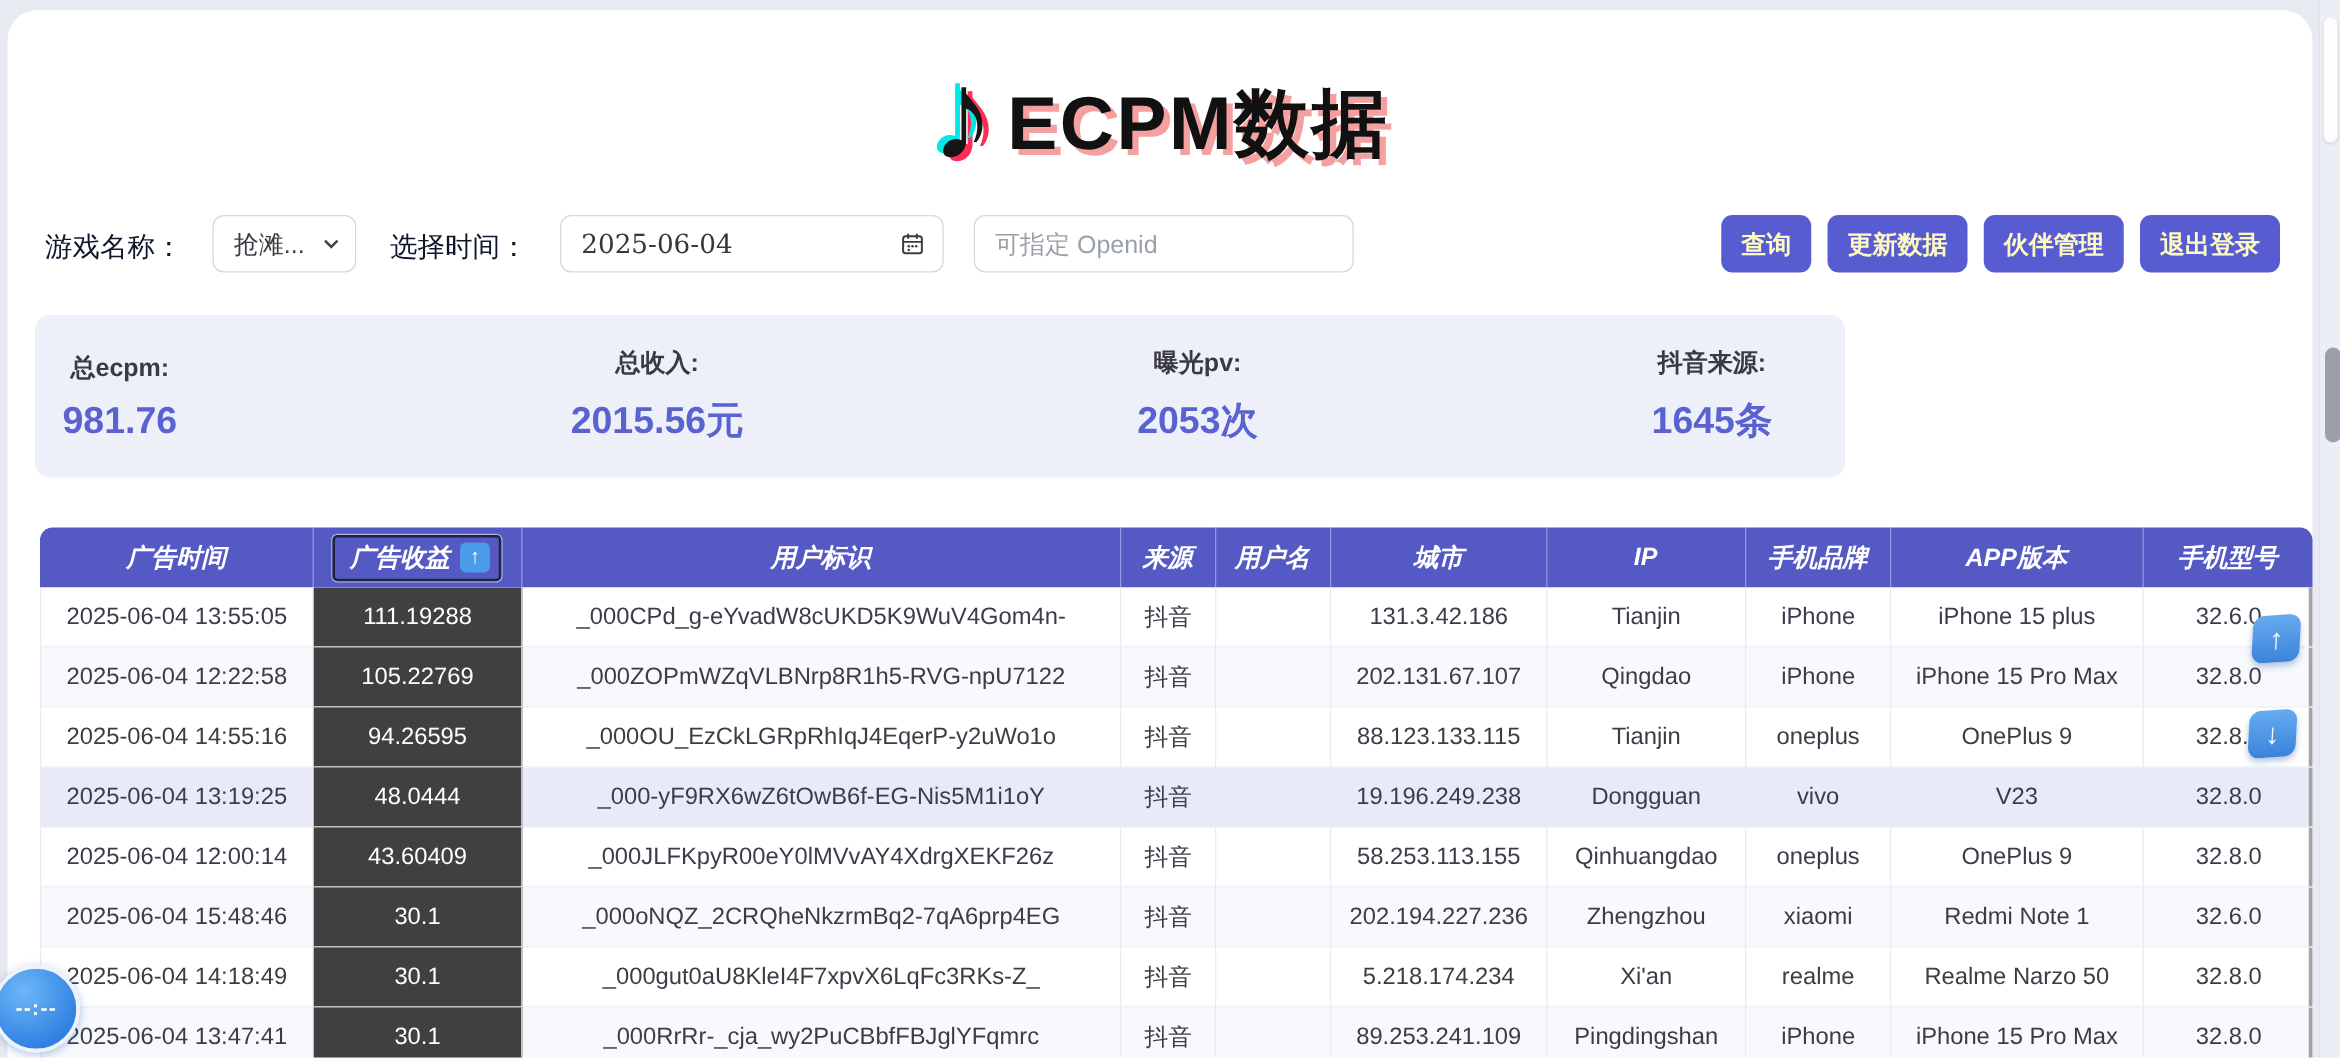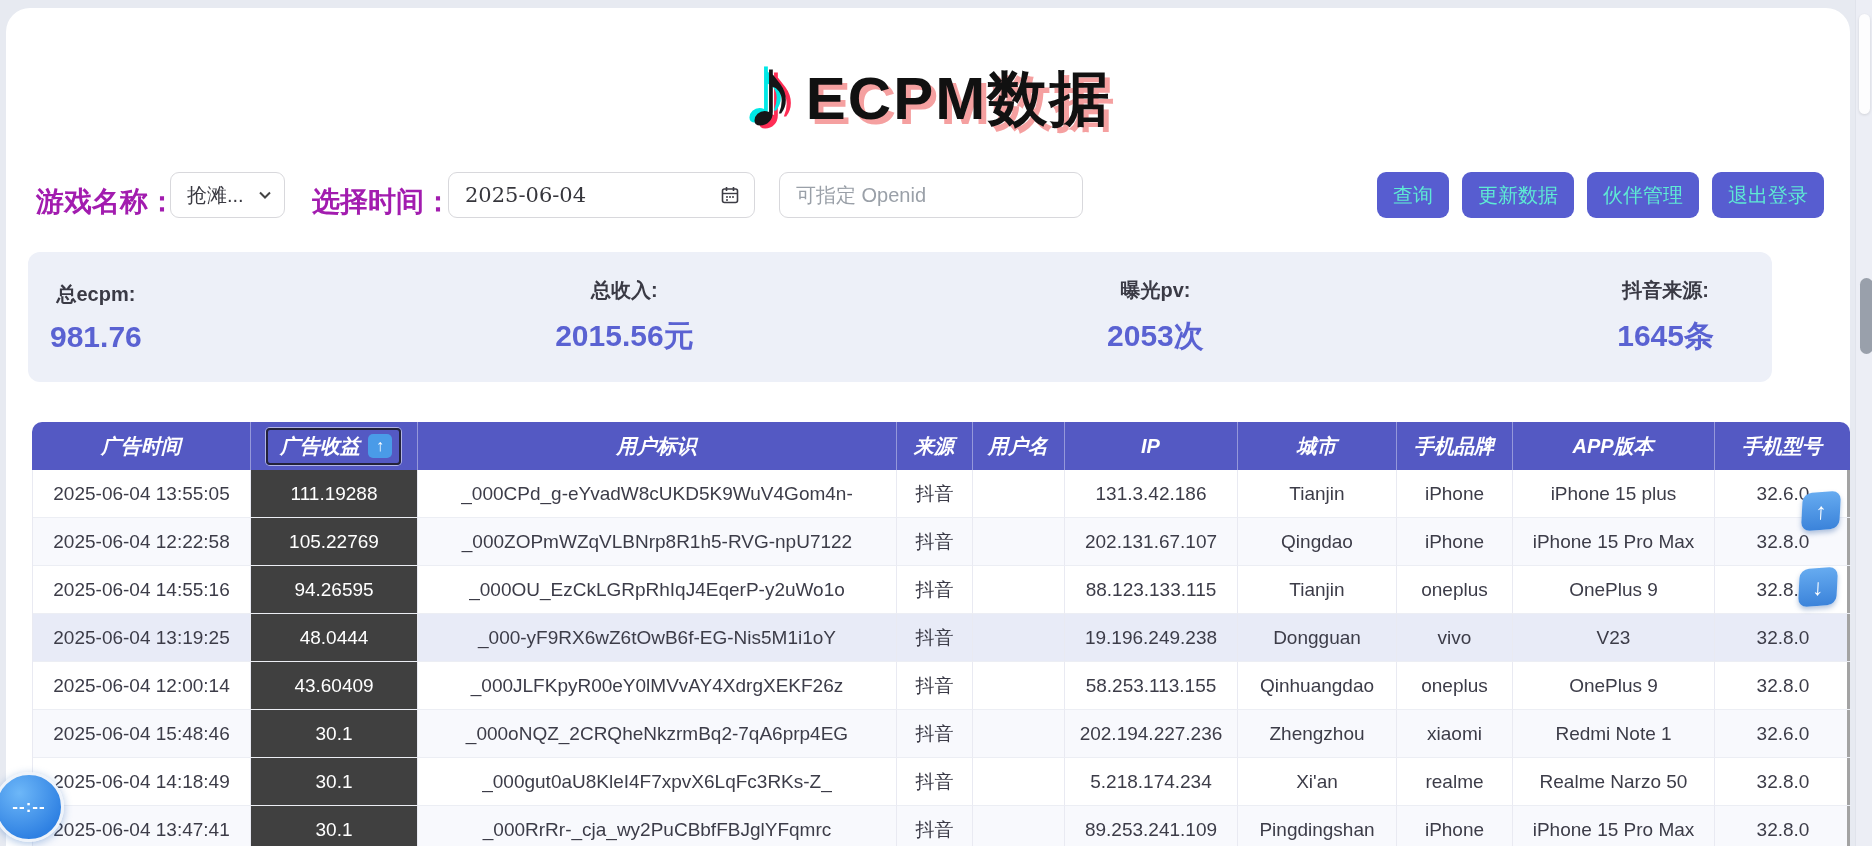--- a/index.html
+++ b/index.html
@@ -13,41 +13,41 @@
 
   
   .brand { position:absolute; left:6px; top:34px; width:1844px; height:116px;
            display:flex; align-items:center; justify-content:center; gap:10px; }
   .note { font-size:102px; line-height:1; color:#151517; font-weight:700;
           text-shadow:-5px -3px 0 #00e8e6, 5px 3px 0 #ff2d55; }
   .brand-title { font-size:60px; font-weight:900; color:#111; letter-spacing:2px;
                  text-shadow:5px 5px 0 #f5a0a0; padding-top:14px; }
 
   
-  .flabel { position:absolute; font-size:28px; font-weight:700; color:#a21caf; top:183px; }
+  .flabel { position:absolute; font-size:22px; font-weight:400; color:#0f172a; top:183px; }
   .lbl-game { left:36px; }
   .lbl-time { left:312px; }
   .ctl { position:absolute; top:172px; height:46px; background:#fff;
          border:1px solid #d8d8dc; border-radius:9px; display:flex; align-items:center; }
   .select { left:170px; width:115px; padding:0 12px 0 16px; justify-content:space-between;
             font-size:20px; color:#3a3a42; cursor:pointer; }
   .date { left:448px; width:307px; padding:0 14px 0 16px; justify-content:space-between;
           font-family:"DejaVu Serif","Liberation Serif",serif; font-size:21px; color:#36363c; }
   .openid { left:779px; width:304px; padding:0 16px; font-size:20px; }
   .openid .ph { color:#9aa0a8; }
   .chev { width:14px; height:14px; }
   .cal { width:20px; height:20px; }
 
   .actions { position:absolute; top:172px; right:48px; display:flex; gap:13px; }
-  .btn { height:46px; padding:0 16px; background:#575dd0; color:#5eead4; border:none;
-         border-radius:9px; font-size:20px; font-weight:400; cursor:pointer;
+  .btn { height:46px; padding:0 16px; background:#575dd0; color:#fef9c3; border:none;
+         border-radius:9px; font-size:20px; font-weight:700; cursor:pointer;
          font-family:inherit; }
 
   
-  .stats { position:absolute; left:28px; top:252px; width:1744px; height:130px;
+  .stats { position:absolute; left:28px; top:252px; width:1448px; height:130px;
            background:#edf0f8; border-radius:12px; display:flex;
            justify-content:space-between; align-items:center; padding:0 58px 0 22px; }
   .stat { text-align:center; }
   .stat-label { font-size:20px; font-weight:700; color:#3a3a45; }
   .stat-value { font-size:30px; font-weight:700; color:#5a62d2; margin-top:12px; }
 
   
   .table { position:absolute; left:32px; top:422px; width:1818px; }
   .thead, .tr { display:grid;
     grid-template-columns:218px 167px 479px 76px 92px 173px 159px 116px 202px 136px; }
@@ -164,22 +164,22 @@
       <div class="th">广告时间</div>
       <div class="th">
         <span class="sort-box">
           <span>广告收益</span>
           <span class="sort-arrow">↑</span>
         </span>
       </div>
       <div class="th">用户标识</div>
       <div class="th">来源</div>
       <div class="th">用户名</div>
+      <div class="th">城市</div>
       <div class="th">IP</div>
-      <div class="th">城市</div>
       <div class="th">手机品牌</div>
       <div class="th">APP版本</div>
       <div class="th">手机型号</div>
     </div>
     <div class="tbody" id="tbody">
         <div class="tr">
           <div class="td td-time">2025-06-04 13:55:05</div>
           <div class="td td-revenue">111.19288</div>
           <div class="td td-openid">_000CPd_g-eYvadW8cUKD5K9WuV4Gom4n-</div>
           <div class="td td-source">抖音</div>

